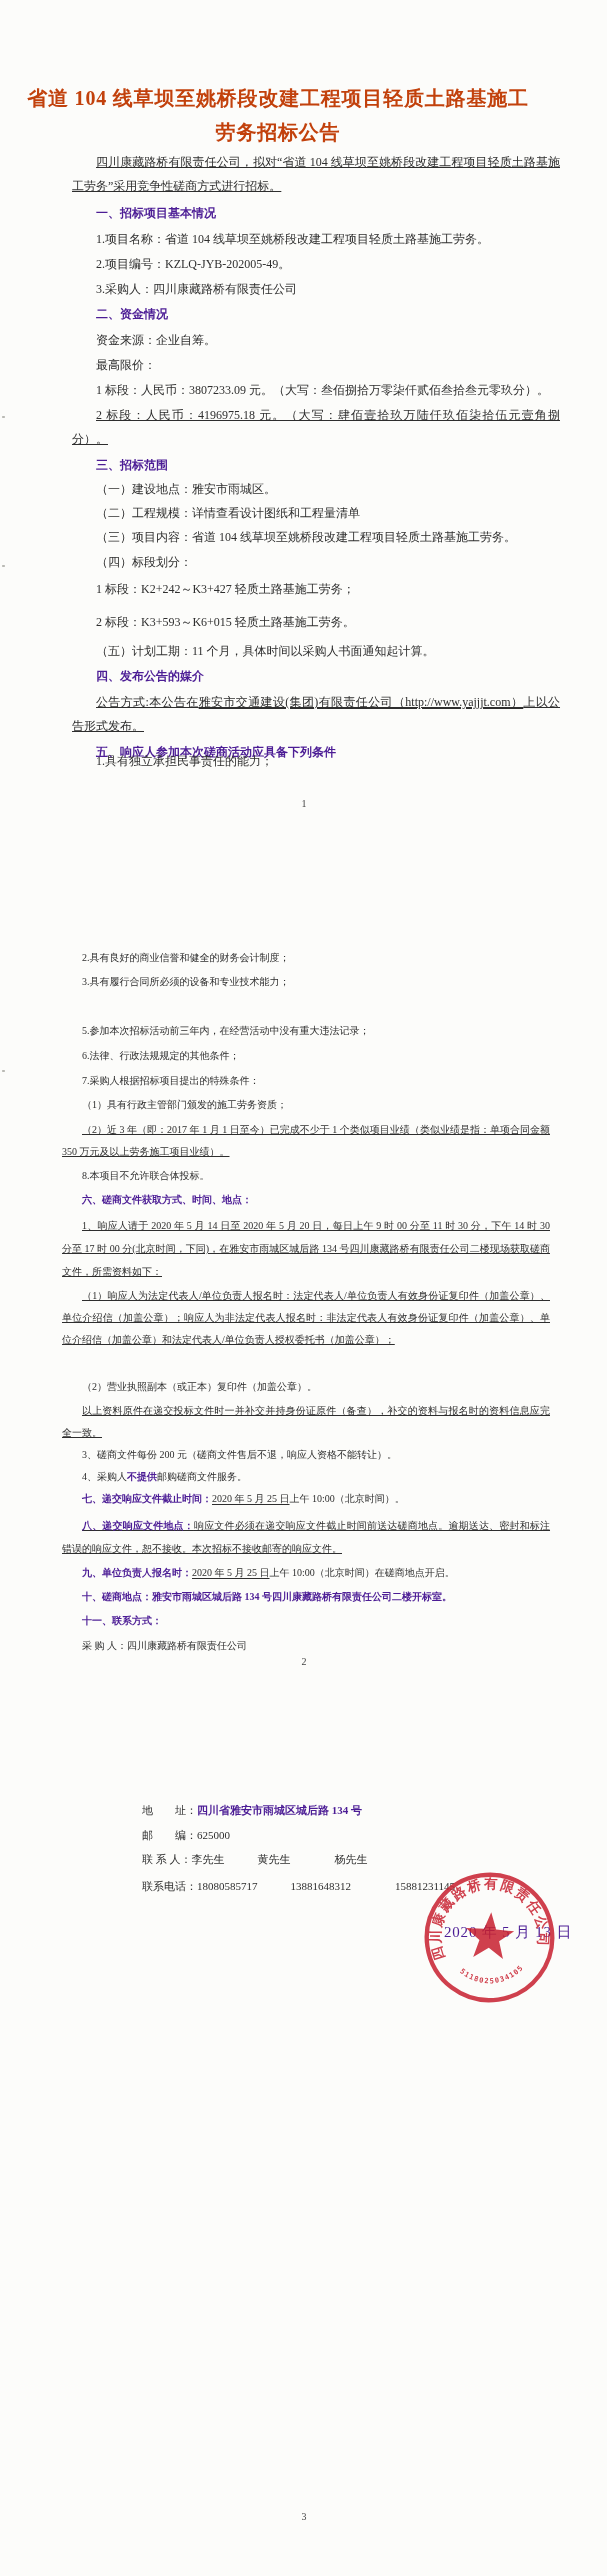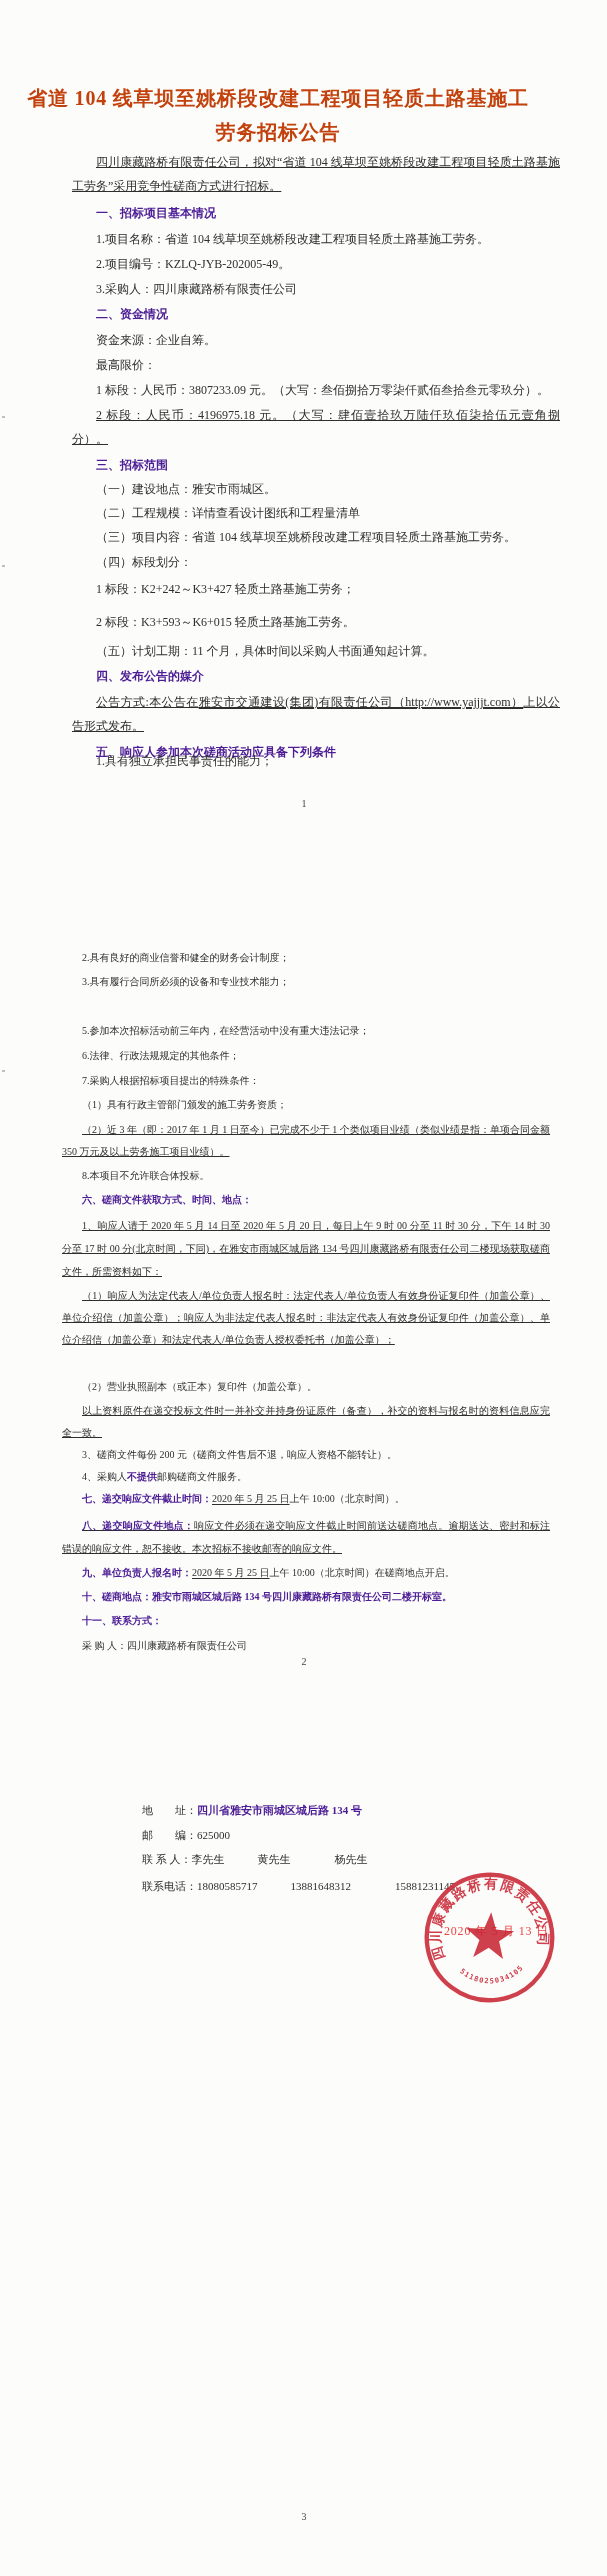--- a/index.html
+++ b/index.html
@@ -25,21 +25,21 @@
   }
   
   .p1{left:72px;width:488px;font-size:12px;line-height:23.5px;}
   .p2{left:62px;width:488px;font-size:10px;line-height:22px;}
   .p3{left:99px;width:456px;font-size:11px;line-height:23px;margin-left:43px;}
   .indent{text-indent:2em;}
   .wrap{text-align:justify;text-justify:inter-ideograph;text-decoration:underline;}
   .bold{font-weight:bold;color:#4c1d95;}
   .ul{text-decoration:underline;text-underline-offset:2.3px;}
   .pagenum{left:0;width:608px;text-align:center;font-size:10px;color:#444;}
-  .datestamp{font-size:12px;color:#ef4444;letter-spacing:0.8px;}
+  .datestamp{font-size:15px;color:#4c1d95;letter-spacing:0.8px;}
   .seal-box{
     width:135px;height:135px;
     opacity:.85;
     transform:rotate(-8deg);
   }
   .speck{position:absolute;background:#b9b9b4;border-radius:0.8px;}
 </style>
 </head>
 <body>
 

